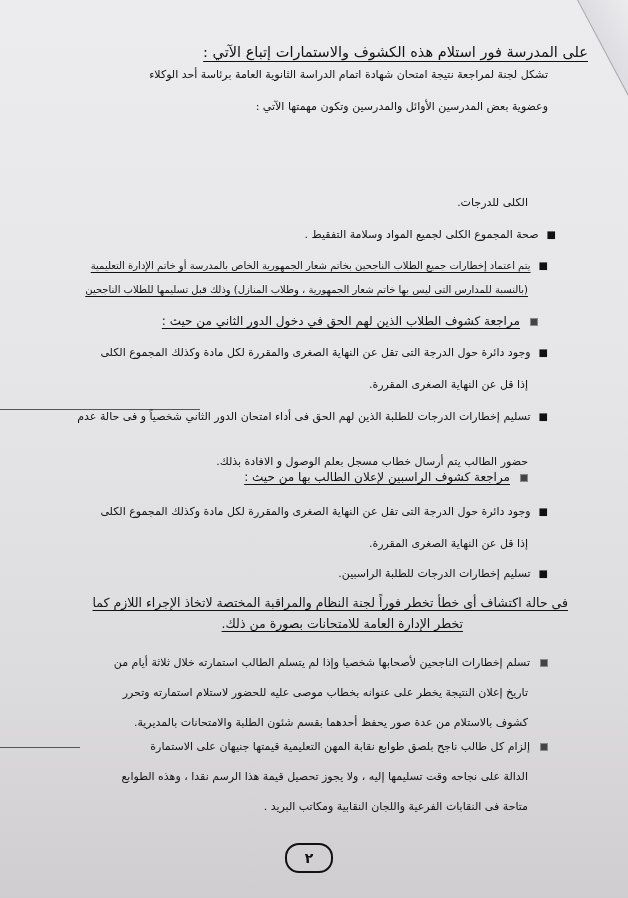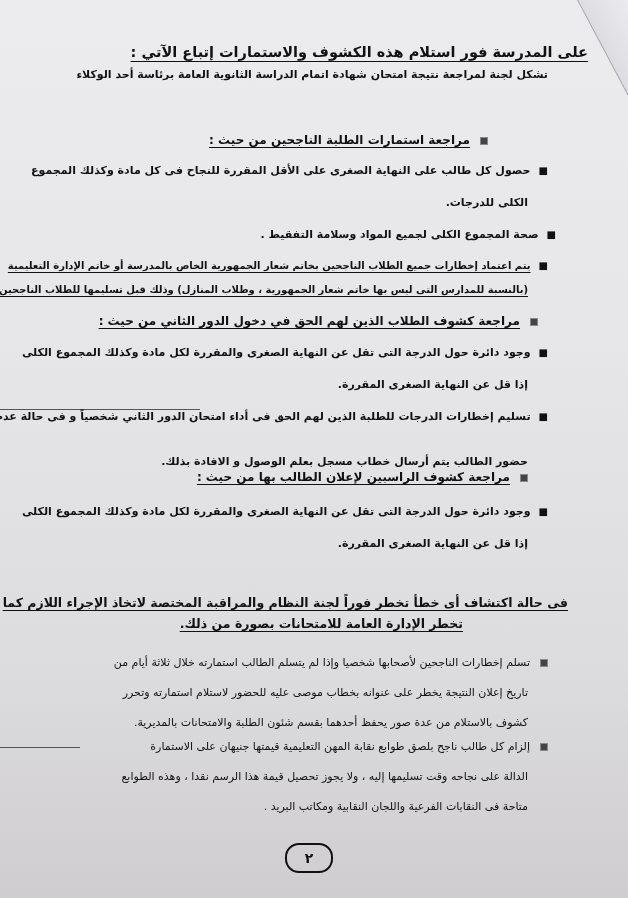--- a/index.html
+++ b/index.html
@@ -9,21 +9,21 @@
       position: relative;
       font-family: "DejaVu Sans", sans-serif;
       color: #111;
     }
     .page { position: absolute; inset: 0; direction: rtl; }
     .fold {
       position: absolute; right: -30px; top: -40px; width: 60px; height: 140px;
       border-left: 1px solid #a9a7ab; transform: rotate(-28deg);
       background: linear-gradient(90deg, #dddce0, #f1f0f3);
     }
-    .line { position: absolute; right: 0; white-space: nowrap; font-weight: bold; }
+    .line { position: absolute; right: 0; white-space: nowrap; font-weight: normal; }
     .heading { font-size: 14.5px; text-decoration: underline; text-underline-offset: 4px; }
     .body { font-size: 11px; }
     .light { font-weight: normal; font-size: 11px; }
     .bullet { display: inline-block; margin-left: 8px; font-size: 10px; }
     .sq { display: inline-block; width: 6px; height: 6px; background: #444; margin-left: 10px; vertical-align: middle; border: 1px solid #888; }
     .u { text-decoration: underline; text-underline-offset: 3px; }
     .scan-line { position: absolute; height: 1px; background: #555; }
     .page-num {
       position: absolute; left: 285px; top: 843px; width: 44px; height: 26px;
       border: 2px solid #111; border-radius: 14px;
@@ -32,27 +32,22 @@
   </style>
 </head>
 <body>
 
 <div class="page">
   <div class="fold"></div>
 
   <div class="line heading" style="top:44px; right:40px;">على المدرسة فور استلام هذه الكشوف والاستمارات إتباع الآتي :</div>
 
   <div class="line body" style="top:68px; right:80px;">تشكل لجنة لمراجعة نتيجة امتحان شهادة اتمام الدراسة الثانوية العامة برئاسة أحد الوكلاء</div>
+  <div class="line body" style="top:100px; right:80px;">وعضوية بعض المدرسين الأوائل والمدرسين وتكون مهمتها الآتي :</div>
 
-  <div class="line body u" style="top:133px; right:140px; font-size:12px;">
-    <span class="sq"></span><span>مراجعة استمارات الطلبة الناجحين من حيث :</span>
-  </div>
-  <div class="line body" style="top:164px; right:80px;">
-    <span class="bullet">■</span><span>حصول كل طالب على النهاية الصغرى على الأقل المقررة للنجاح فى كل مادة وكذلك المجموع</span>
-  </div>
   <div class="line body" style="top:196px; right:100px;">الكلى للدرجات.</div>
   <div class="line body" style="top:228px; right:72px;">
     <span class="bullet">■</span><span>صحة المجموع الكلى لجميع المواد وسلامة التفقيط .</span>
   </div>
   <div class="line body u" style="top:260px; right:80px; font-size:10px;">
     <span class="bullet">■</span><span>يتم اعتماد إخطارات جميع الطلاب الناجحين بخاتم شعار الجمهورية الخاص بالمدرسة أو خاتم الإدارة التعليمية</span>
   </div>
   <div class="line body u" style="top:284px; right:100px; font-size:10px;">(بالنسبة للمدارس التى ليس بها خاتم شعار الجمهورية ، وطلاب المنازل) وذلك قبل تسليمها للطلاب الناجحين</div>
 
   <div class="line body u" style="top:314px; right:90px; font-size:12px;">
@@ -68,20 +63,23 @@
   </div>
   <div class="line body" style="top:455px; right:100px;">حضور الطالب يتم أرسال خطاب مسجل بعلم الوصول و الافادة بذلك.</div>
 
   <div class="line body u" style="top:470px; right:100px; font-size:12px;">
     <span class="sq"></span><span>مراجعة كشوف الراسبين لإعلان الطالب بها من حيث :</span>
   </div>
   <div class="line body" style="top:505px; right:80px;">
     <span class="bullet">■</span><span>وجود دائرة حول الدرجة التى تقل عن النهاية الصغرى والمقررة لكل مادة وكذلك المجموع الكلى</span>
   </div>
   <div class="line body" style="top:537px; right:100px;">إذا قل عن النهاية الصغرى المقررة.</div>
+  <div class="line body" style="top:567px; right:80px;">
+    <span class="bullet">■</span><span>تسليم إخطارات الدرجات للطلبة الراسبين.</span>
+  </div>
 
   <div class="line body u" style="top:595px; right:60px; font-size:12.5px;">فى حالة اكتشاف أى خطأ تخطر فوراً لجنة النظام والمراقبة المختصة لاتخاذ الإجراء اللازم كما</div>
   <div class="line body u" style="top:616px; right:165px; font-size:12.5px;">تخطر الإدارة العامة للامتحانات بصورة من ذلك.</div>
 
   <div class="line light" style="top:656px; right:80px;">
     <span class="sq"></span><span>تسلم إخطارات الناجحين لأصحابها شخصيا وإذا لم يتسلم الطالب استمارته خلال ثلاثة أيام من</span>
   </div>
   <div class="line light" style="top:686px; right:100px;">تاريخ إعلان النتيجة يخطر على عنوانه بخطاب موصى عليه للحضور لاستلام استمارته وتحرر</div>
   <div class="line light" style="top:716px; right:100px;">كشوف بالاستلام من عدة صور يحفظ أحدهما بقسم شئون الطلبة والامتحانات بالمديرية.</div>
   <div class="scan-line" style="top:747px; left:0; width:80px;"></div>

